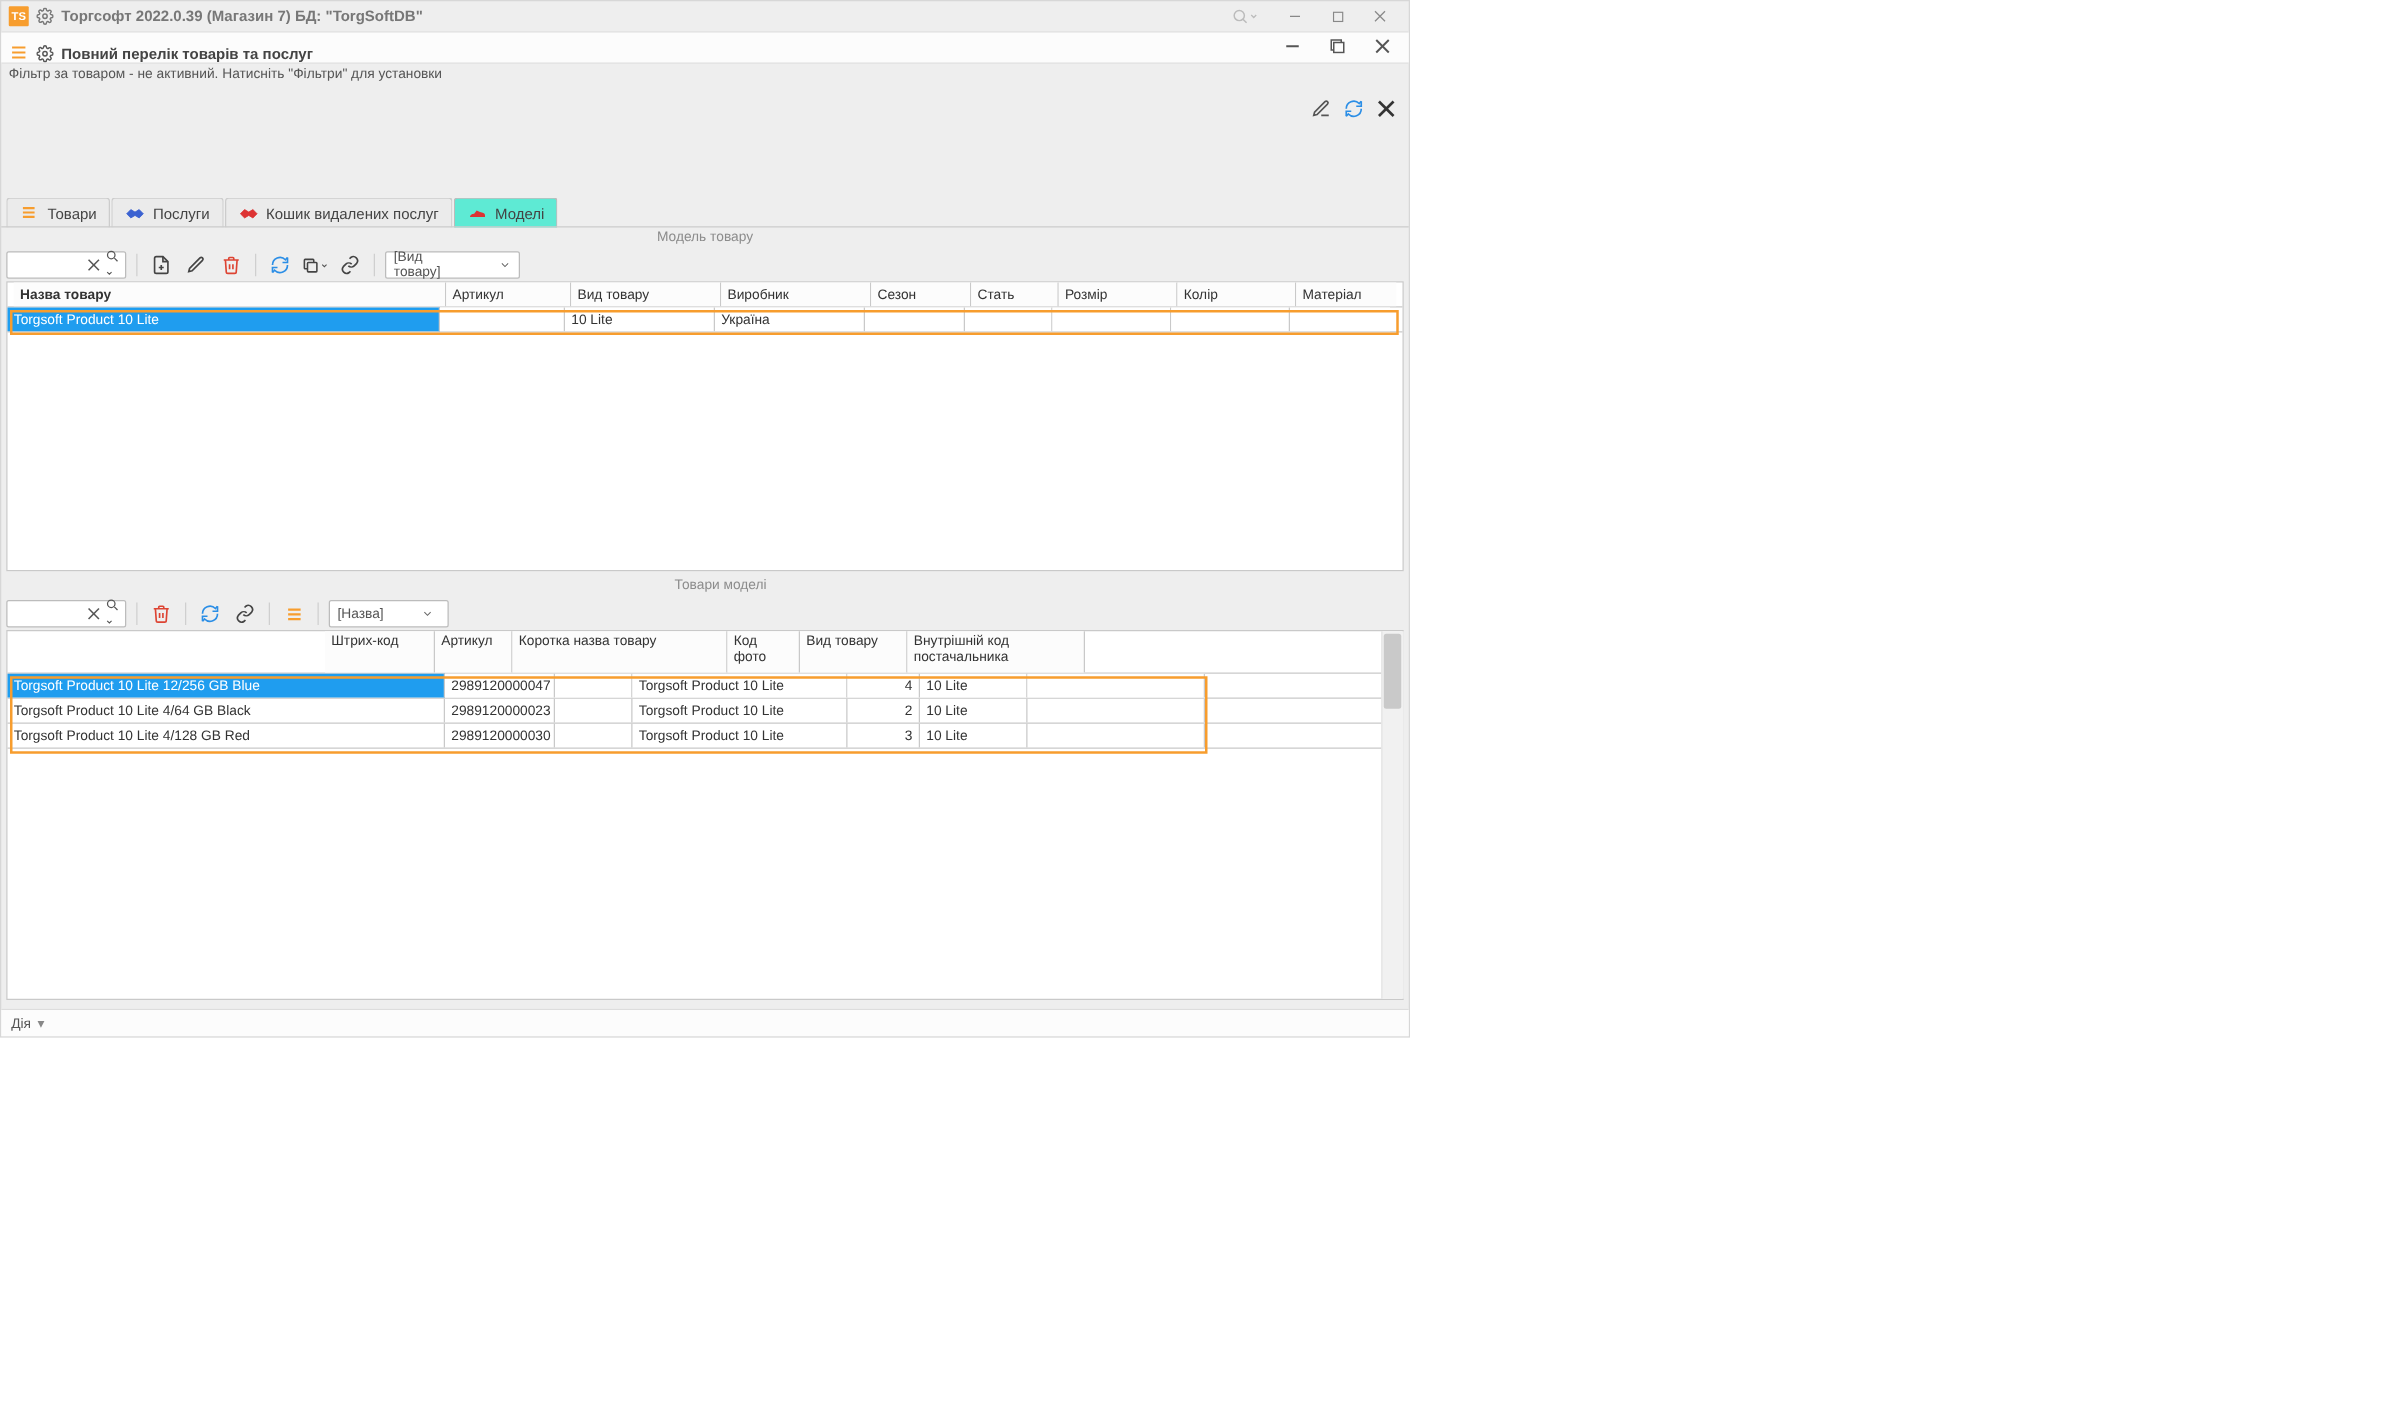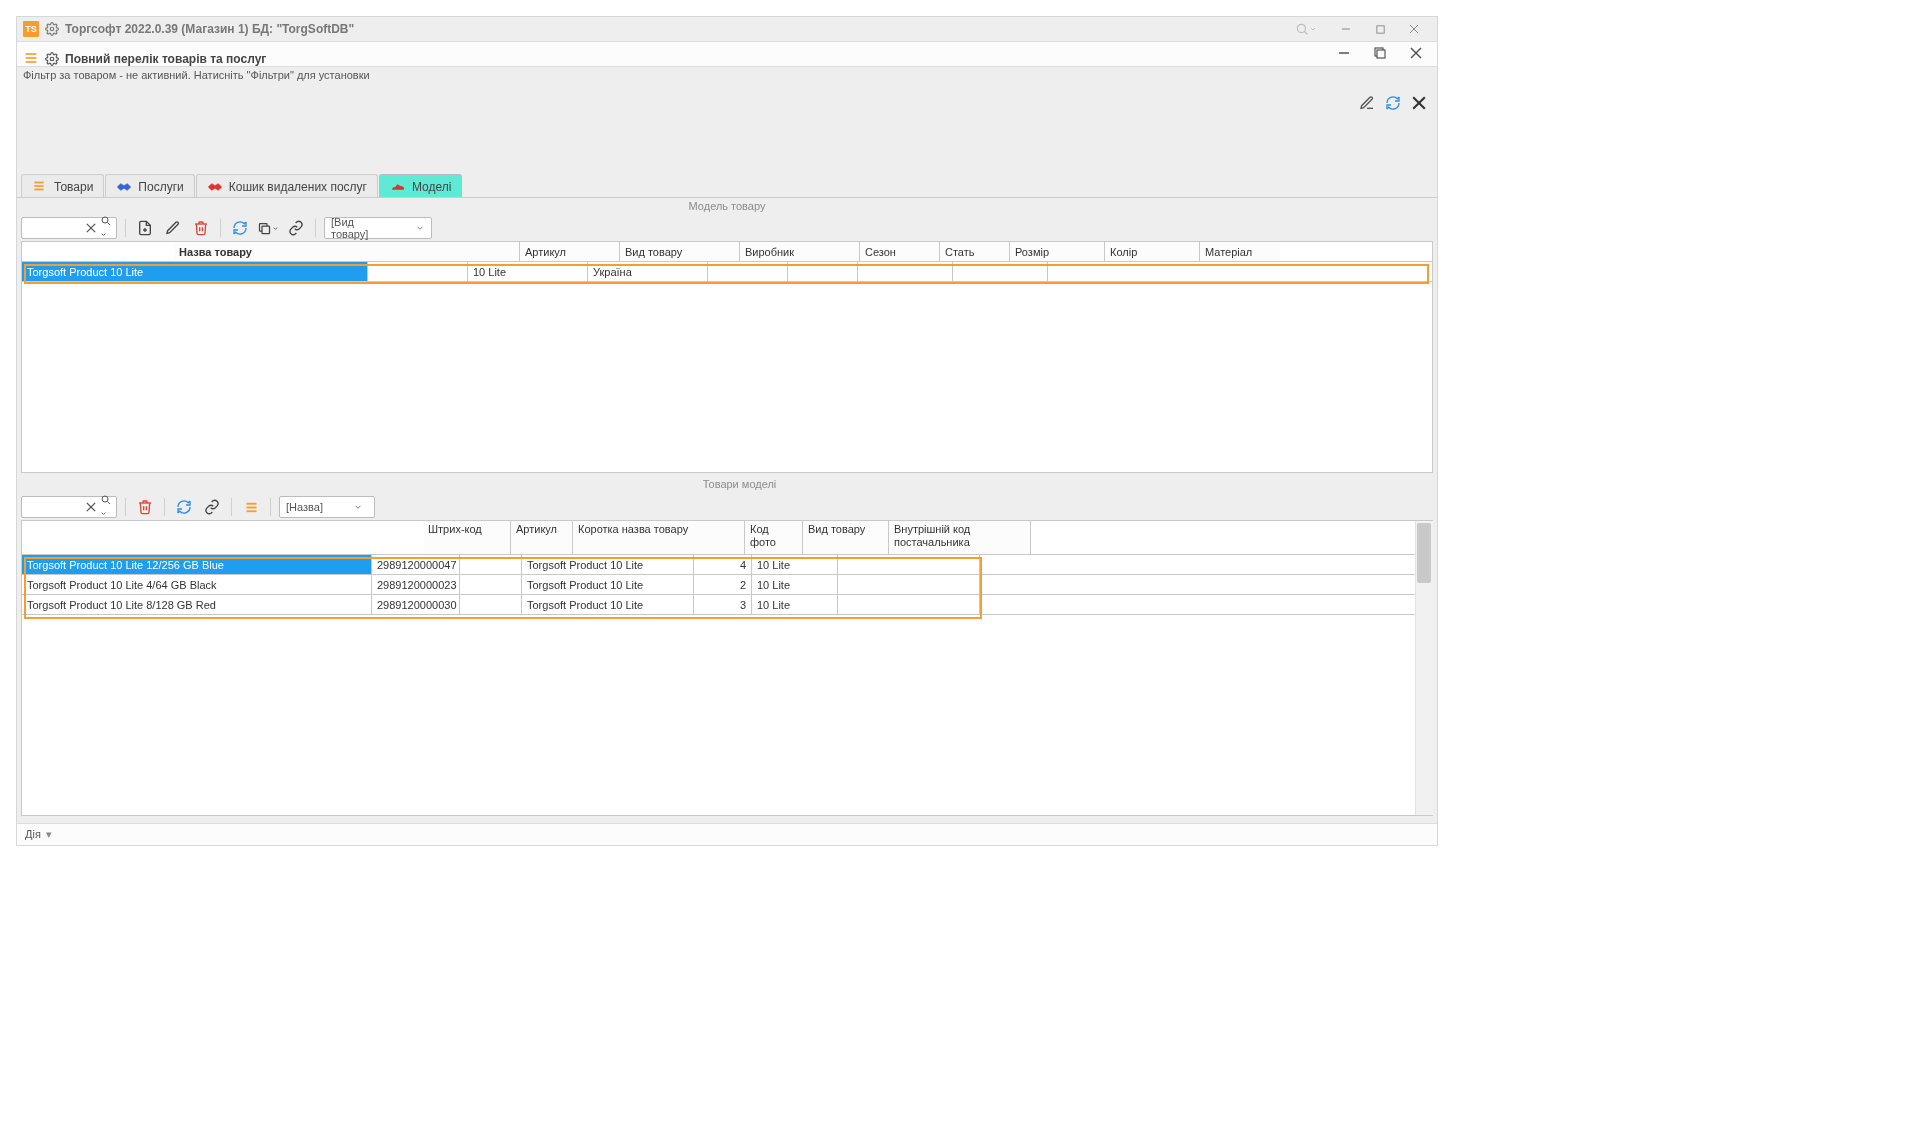--- a/index.html
+++ b/index.html
@@ -14,21 +14,21 @@
   --text:#3a3a3a;
   --text-muted:#8a8a8a;
   --red:#dd4433;
   --icon-blue:#2b8ee6;
   --sep:#cfcfcf;
 }
 *{box-sizing:border-box;}
 html,body{margin:0;padding:0;width:1919px;height:1139px;background:#fff;}
 body{font-family:Segoe UI,Tahoma,Arial,sans-serif;font-size:12px;color:var(--text);}
 
-.frame{width:1422px;height:830px;background:var(--grey-bg);border:1px solid #d7d7d7;margin:16px;display:flex;flex-direction:column;position:relative;}
+.frame{width:1128px;height:830px;background:var(--grey-bg);border:1px solid #d7d7d7;margin:0;display:flex;flex-direction:column;position:relative;}
 
 
 .titlebar{height:24px;display:flex;align-items:center;padding:0 6px;gap:6px;line-height:24px;}
 .logo{width:16px;height:16px;background:var(--orange);display:flex;align-items:center;justify-content:center;color:#fff;font-size:9px;font-weight:700;border-radius:1px;}
 .gear{color:#777;}
 .titletext{color:#777;font-weight:600;font-size:12px;}
 .win-btns{margin-left:auto;display:flex;align-items:center;gap:0;}
 .win-btns .wbtn{width:34px;height:24px;display:flex;align-items:center;justify-content:center;color:#888;}
 .win-btns .search{color:#bbb;margin-right:6px;}
 
@@ -110,21 +110,21 @@
 <div class="frame">
 
   <div class="titlebar">
     <div class="logo">TS</div>
     <span class="gear">
       <svg width="14" height="14" viewBox="0 0 24 24" fill="none" stroke="currentColor" stroke-width="2">
           <circle cx="12" cy="12" r="3"></circle>
           <path d="M19.4 15a1.7 1.7 0 0 0 .34 1.87l.06.06a2 2 0 1 1-2.83 2.83l-.06-.06a1.7 1.7 0 0 0-1.87-.34 1.7 1.7 0 0 0-1 1.55V21a2 2 0 1 1-4 0v-.1a1.7 1.7 0 0 0-1-1.55 1.7 1.7 0 0 0-1.87.34l-.06.06a2 2 0 1 1-2.83-2.83l.06-.06a1.7 1.7 0 0 0 .34-1.87 1.7 1.7 0 0 0-1.55-1H3a2 2 0 1 1 0-4h.1a1.7 1.7 0 0 0 1.55-1 1.7 1.7 0 0 0-.34-1.87l-.06-.06A2 2 0 1 1 7.08 4.25l.06.06a1.7 1.7 0 0 0 1.87.34H9a1.7 1.7 0 0 0 1-1.55V3a2 2 0 1 1 4 0v.1a1.7 1.7 0 0 0 1 1.55 1.7 1.7 0 0 0 1.87-.34l.06-.06a2 2 0 1 1 2.83 2.83l-.06.06a1.7 1.7 0 0 0-.34 1.87V9a1.7 1.7 0 0 0 1.55 1H21a2 2 0 1 1 0 4h-.1a1.7 1.7 0 0 0-1.55 1z"></path>
         </svg>
     </span>
-    <span class="titletext">Торгсофт 2022.0.39 (Магазин 1) БД: "TorgSoftDB"</span>
+    <span class="titletext">Торгсофт 2022.0.39 (Магазин 7) БД: "TorgSoftDB"</span>
     <div class="win-btns">
       <span class="wbtn search">
         <svg width="14" height="14" viewBox="0 0 24 24" fill="none" stroke="currentColor" stroke-width="2">
             <circle cx="11" cy="11" r="7"></circle>
             <path d="m21 21-5-5"></path>
           </svg>
         <svg width="8" height="8" viewBox="0 0 24 24" fill="none" stroke="currentColor" stroke-width="3">
             <polyline points="6 9 12 15 18 9"></polyline>
           </svg>
       </span>
@@ -432,21 +432,21 @@
     <div class="grow">
       <div class="gcell" style="width:350px">Torgsoft Product 10 Lite 4/64 GB Black</div>
       <div class="gcell" style="width:88px">2989120000023</div>
       <div class="gcell" style="width:62px"></div>
       <div class="gcell" style="width:172px">Torgsoft Product 10 Lite</div>
       <div class="gcell num" style="width:58px">2</div>
       <div class="gcell" style="width:86px">10 Lite</div>
       <div class="gcell" style="width:142px"></div>
     </div>
     <div class="grow">
-      <div class="gcell" style="width:350px">Torgsoft Product 10 Lite 8/128 GB Red</div>
+      <div class="gcell" style="width:350px">Torgsoft Product 10 Lite 4/128 GB Red</div>
       <div class="gcell" style="width:88px">2989120000030</div>
       <div class="gcell" style="width:62px"></div>
       <div class="gcell" style="width:172px">Torgsoft Product 10 Lite</div>
       <div class="gcell num" style="width:58px">3</div>
       <div class="gcell" style="width:86px">10 Lite</div>
       <div class="gcell" style="width:142px"></div>
     </div>
 
     <div class="hilite2"></div>
     <div class="g2scroll">

